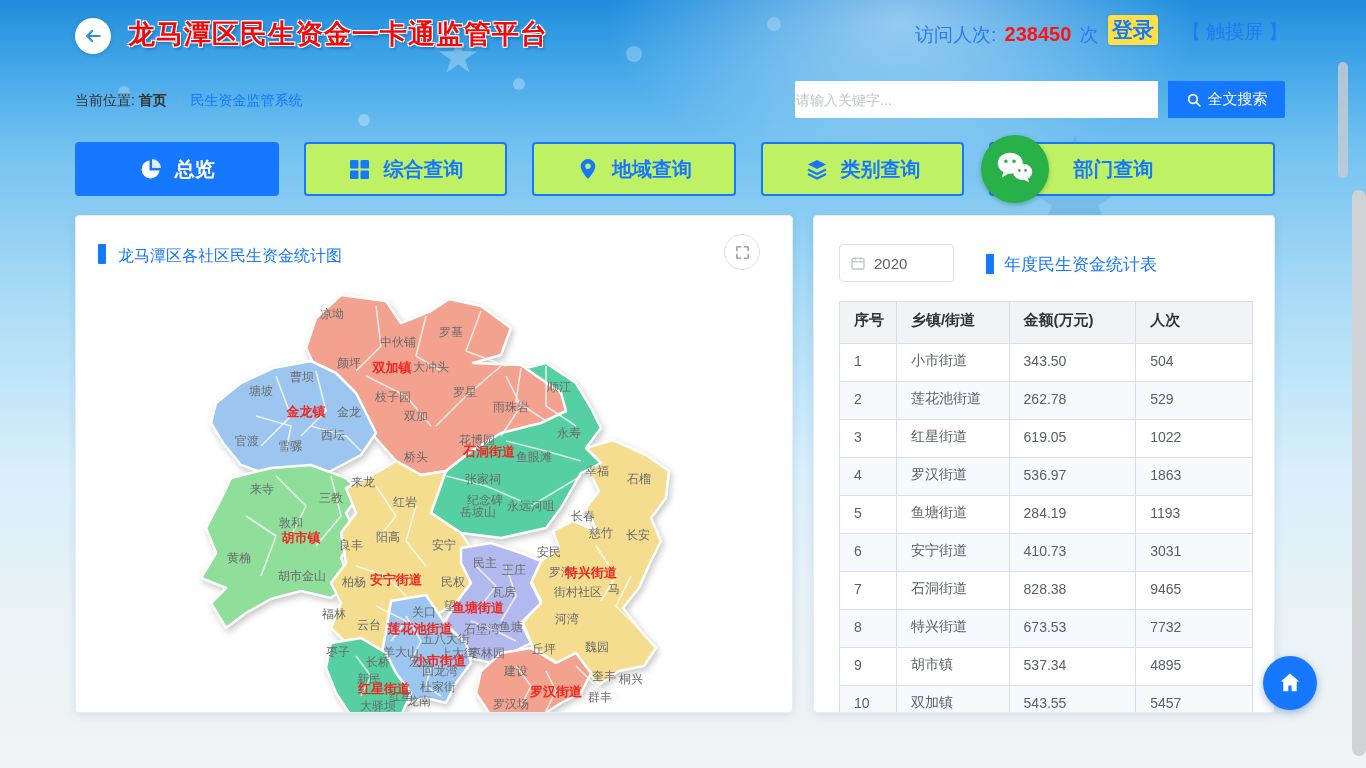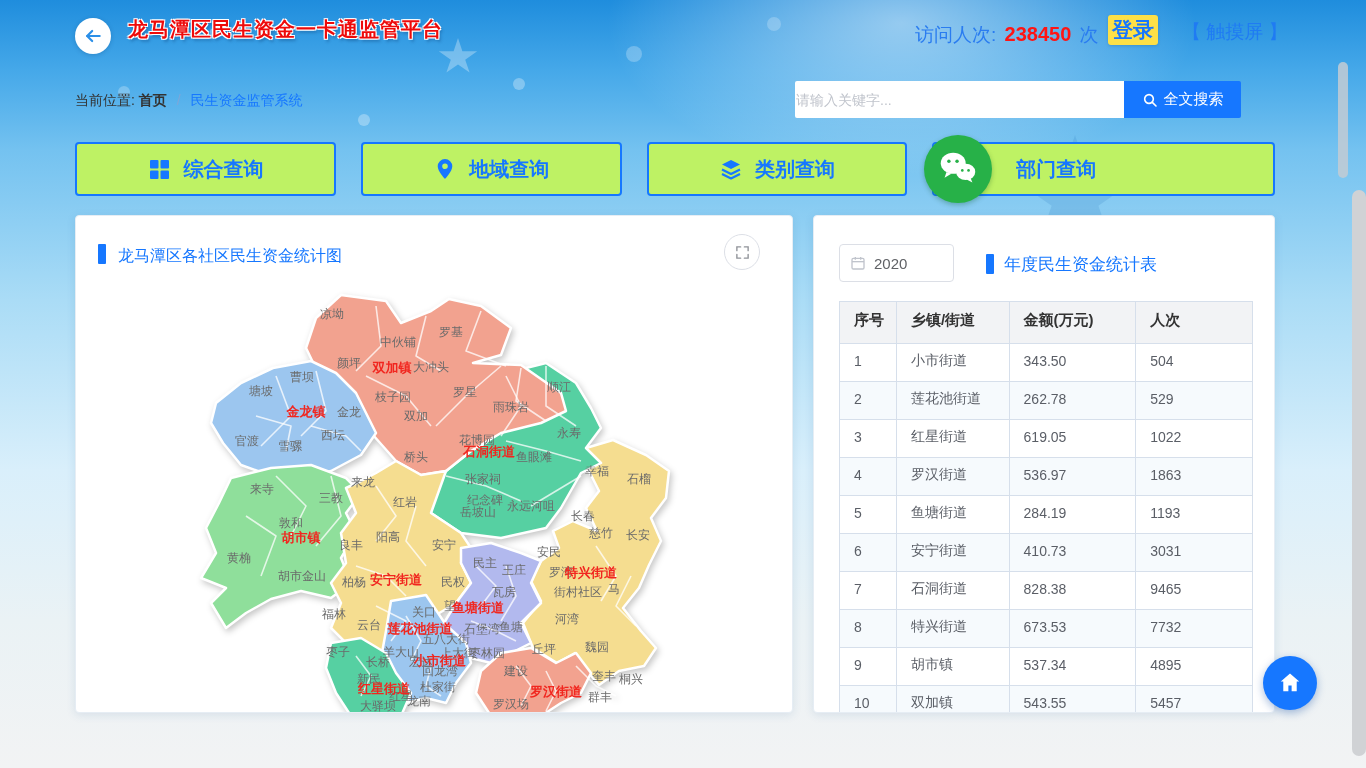--- a/index.html
+++ b/index.html
@@ -13,37 +13,37 @@
   }
   .star { position:absolute; clip-path:polygon(50% 0%,61% 35%,98% 35%,68% 57%,79% 91%,50% 70%,21% 91%,32% 57%,2% 35%,39% 35%); }
   .star-big { left:1010px; top:135px; width:130px; height:124px; background:rgba(25,105,180,.15); }
   .star-small { left:438px; top:38px; width:40px; height:38px; background:rgba(255,255,255,.3); }
   .bokeh { position:absolute; left:210px; top:28px; width:8px; height:8px; border-radius:50%; background:rgba(255,255,255,.35);
     box-shadow:420px 22px 0 4px rgba(255,255,255,.25),150px 88px 0 2px rgba(255,255,255,.3),560px -8px 0 3px rgba(255,255,255,.22),305px 52px 0 2px rgba(255,255,255,.3),-90px 60px 0 2px rgba(255,255,255,.25); }
 
   
   .back-btn { position:absolute; left:75px; top:18px; width:36px; height:36px; border-radius:50%; background:#fff;
     display:flex; align-items:center; justify-content:center; cursor:pointer; box-shadow:0 1px 4px rgba(0,60,120,.25); }
-  .page-title { position:absolute; left:128px; top:16px; font-size:20px; font-weight:bold; color:#ee0a0a; letter-spacing:1px;
+  .page-title { position:absolute; left:128px; top:16px; font-size:27px; font-weight:bold; color:#ee0a0a; letter-spacing:1px;
     text-shadow:-1px -1px 0 #fff,1px -1px 0 #fff,-1px 1px 0 #fff,1px 1px 0 #fff,2px 3px 3px rgba(0,40,90,.35); }
   .visits { position:absolute; left:915px; top:22px; font-size:19px; color:#2a7cf0; white-space:nowrap; }
   .visits b { color:#ff1414; font-size:20px; padding:0 3px; }
   .login-btn { position:absolute; left:1108px; top:15px; width:50px; height:30px; background:#fde047; border:none; border-radius:3px;
     color:#1677ff; font-size:21px; font-weight:bold; cursor:pointer; box-shadow:0 1px 3px rgba(0,60,120,.2); }
   .touch-link { position:absolute; left:1182px; top:19px; font-size:19px; color:#1f7bf3; cursor:pointer; white-space:nowrap; }
 
   
   .breadcrumb { position:absolute; left:75px; top:92px; font-size:14px; color:#333; }
   .breadcrumb .bc-home { font-weight:bold; color:#333; }
   .breadcrumb .bc-sep { color:#7da7d9; margin:0 6px; }
   .breadcrumb .bc-link { color:#1677ff; cursor:pointer; }
   .search-input { position:absolute; left:795px; top:81px; width:363px; height:37px; border:none; border-radius:2px 0 0 2px;
     padding:0 1px; font-size:14px; color:#333; outline:none; }
   .search-input::placeholder { color:#c0c4cc; }
-  .search-btn { position:absolute; left:1124px; top:81px; width:117px; height:37px; background:#1677ff; color:#fff; border:none;
+  .search-btn { position:absolute; left:1168px; top:81px; width:117px; height:37px; background:#1677ff; color:#fff; border:none;
     border-radius:0 2px 2px 0; font-size:15px; cursor:pointer; display:flex; align-items:center; justify-content:center; gap:6px; }
 
   
   .tabs { position:absolute; left:75px; top:142px; width:1200px; height:54px; display:flex; gap:25px; }
   .tab { flex:1 1 0; position:relative; background:#bef264; border:2px solid #1677ff; border-radius:4px; color:#1677ff;
     font-size:20px; font-weight:bold; display:flex; align-items:center; justify-content:center; gap:12px; cursor:pointer; }
   .tab.active { background:#1677ff; color:#fff; border-color:#1677ff; }
   .tab .ticon { display:flex; width:24px; height:24px; }
   .tab .ticon svg { width:24px; height:24px; }
   .wechat-badge { position:absolute; left:-10px; top:-9px; width:68px; height:68px; border-radius:50%; background:#27b148;
@@ -119,20 +119,30 @@
   <span style="display:flex">
     <svg width="16" height="16" viewBox="0 0 24 24" fill="none" stroke="#fff" stroke-width="2.4" stroke-linecap="round">
         <circle cx="10.5" cy="10.5" r="6.5"></circle>
         <line x1="15.5" y1="15.5" x2="21" y2="21"></line>
       </svg>
   </span>
   <span>全文搜索</span>
 </button>
 
 <div class="tabs">
+    <div class="tab active">
+      <span class="ticon">
+        <svg viewBox="0 0 24 24" fill="currentColor">
+          <path d="M10.5 3.5A9 9 0 1 0 20.5 13.5h-10z"></path>
+          <path d="M13 2a9 9 0 0 1 9 9h-9z" opacity=".85"></path>
+          <path d="M14.5 3.8l5.7 5.7" stroke="currentColor" fill="none" stroke-width="1.2" stroke-dasharray="2 2"></path>
+        </svg>
+      </span>
+      <span>总览</span>
+    </div>
     <div class="tab">
       <span class="ticon">
         <svg viewBox="0 0 24 24" fill="currentColor">
           <rect x="3" y="3" width="8.5" height="8.5" rx="1"></rect>
           <rect x="13.5" y="3" width="8.5" height="8.5" rx="1"></rect>
           <rect x="3" y="13.5" width="8.5" height="8.5" rx="1"></rect>
           <rect x="13.5" y="13.5" width="8.5" height="8.5" rx="1"></rect>
         </svg>
       </span>
       <span>综合查询</span>

